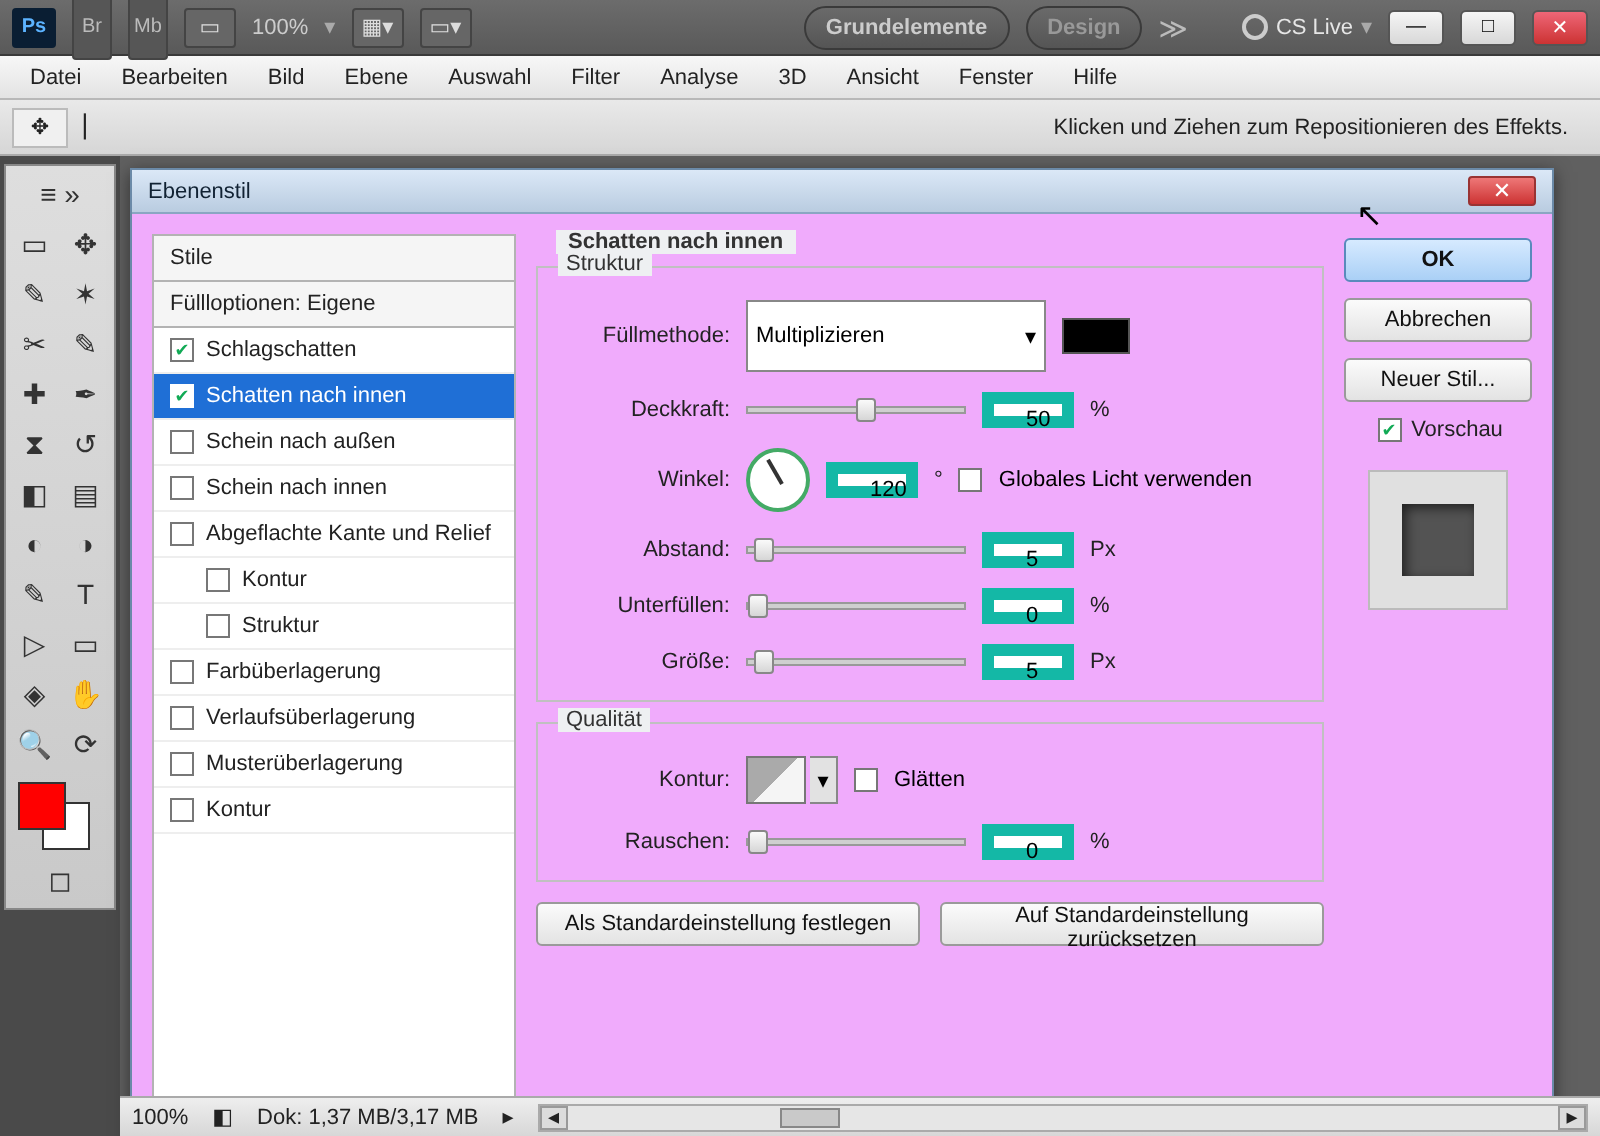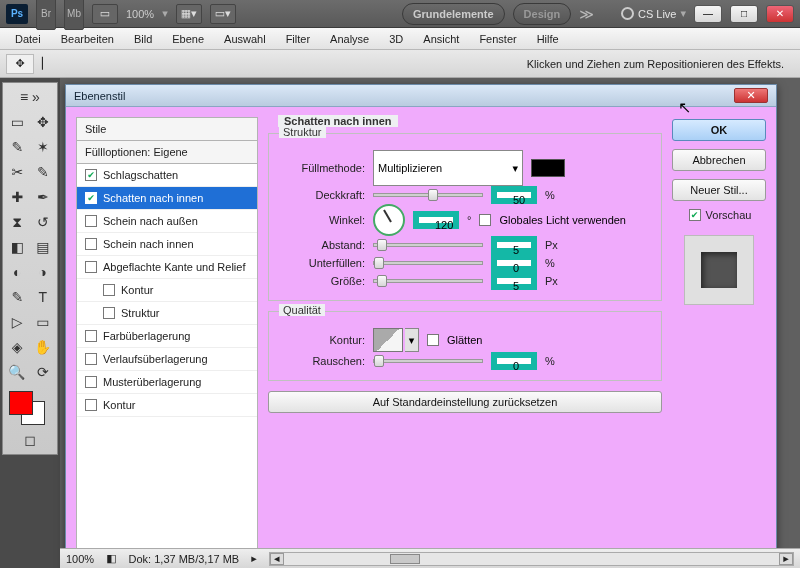--- a/index.html
+++ b/index.html
@@ -60,21 +60,21 @@
 .style-item.sub { padding-left:26px;}
 .style-item.sel { background:#1f6fd6; color:#fff; }
 .cb { width:12px; height:12px; border:1px solid #777; background:#fff; display:inline-flex; align-items:center; justify-content:center; font-size:9px; color:#1a5;}
 .cb.sel { border-color:#fff;}
 
 
 .mid { flex:1; position:relative; }
 .fieldset { border:1px solid #c0c0c0; margin:4px 0 10px 0; position:relative;}
 .sec-title { position:absolute; top:-2px; left:10px; background:#eef0f2; padding:0 6px; color:#333; font-weight:bold;}
 .group-label { position:absolute; top:-8px; left:10px; background:#eef0f2; padding:0 4px; color:#333;}
-.fs-body { padding:16px 10px 10px 10px; display:flex; flex-direction:column; }
+.fs-body { padding:16px 10px 10px 10px; display:flex; flex-direction:column; gap:10px;}
 .row { display:flex; align-items:center; gap:8px;}
 .row label { width:86px; text-align:right; color:#222;}
 .select { flex:0 0 150px; height:18px; border:1px solid #888; background:#fff; display:flex; align-items:center; justify-content:space-between; padding:17px 4px;}
 .color-sw { width:34px; height:18px; background:#000; border:1px solid #555;}
 .slider { flex:0 0 110px; height:4px; background:#cfcfcf; border:1px solid #999; position:relative;}
 .slider .knob { position:absolute; top:-5px; width:10px; height:12px; background:linear-gradient(#fafafa,#d6d6d6); border:1px solid #888; border-radius:2px;}
 .numbox { width:46px; height:18px; border:6px solid #14b8a6; background:#fff; text-align:center; line-height:16px; padding:0 16px;}
 .unit { color:#222;}
 .dial { width:32px; height:32px; border:2px solid #4a6; border-radius:50%; background:#fff; position:relative;}
 .dial::after { content:''; position:absolute; left:15px; top:2px; width:2px; height:14px; background:#333; transform-origin:bottom; transform:rotate(-30deg);}
@@ -309,20 +309,21 @@
             <div class="slider">
                 <div class="knob" style="left:0"></div>
               </div>
             <div class="numbox">0</div>
             <span class="unit">%</span>
           </div>
         </div>
       </div>
 
       <div class="bottom-row">
+        <button class="btn">Als Standardeinstellung festlegen</button>
         <button class="btn">Auf Standardeinstellung zurücksetzen</button>
       </div>
     </div>
 
     <div class="rightcol">
       <button class="btn btn-ok">OK</button>
       <button class="btn">Abbrechen</button>
       <button class="btn">Neuer Stil...</button>
       <div class="chk-line">
           <span class="cb">✔</span>

